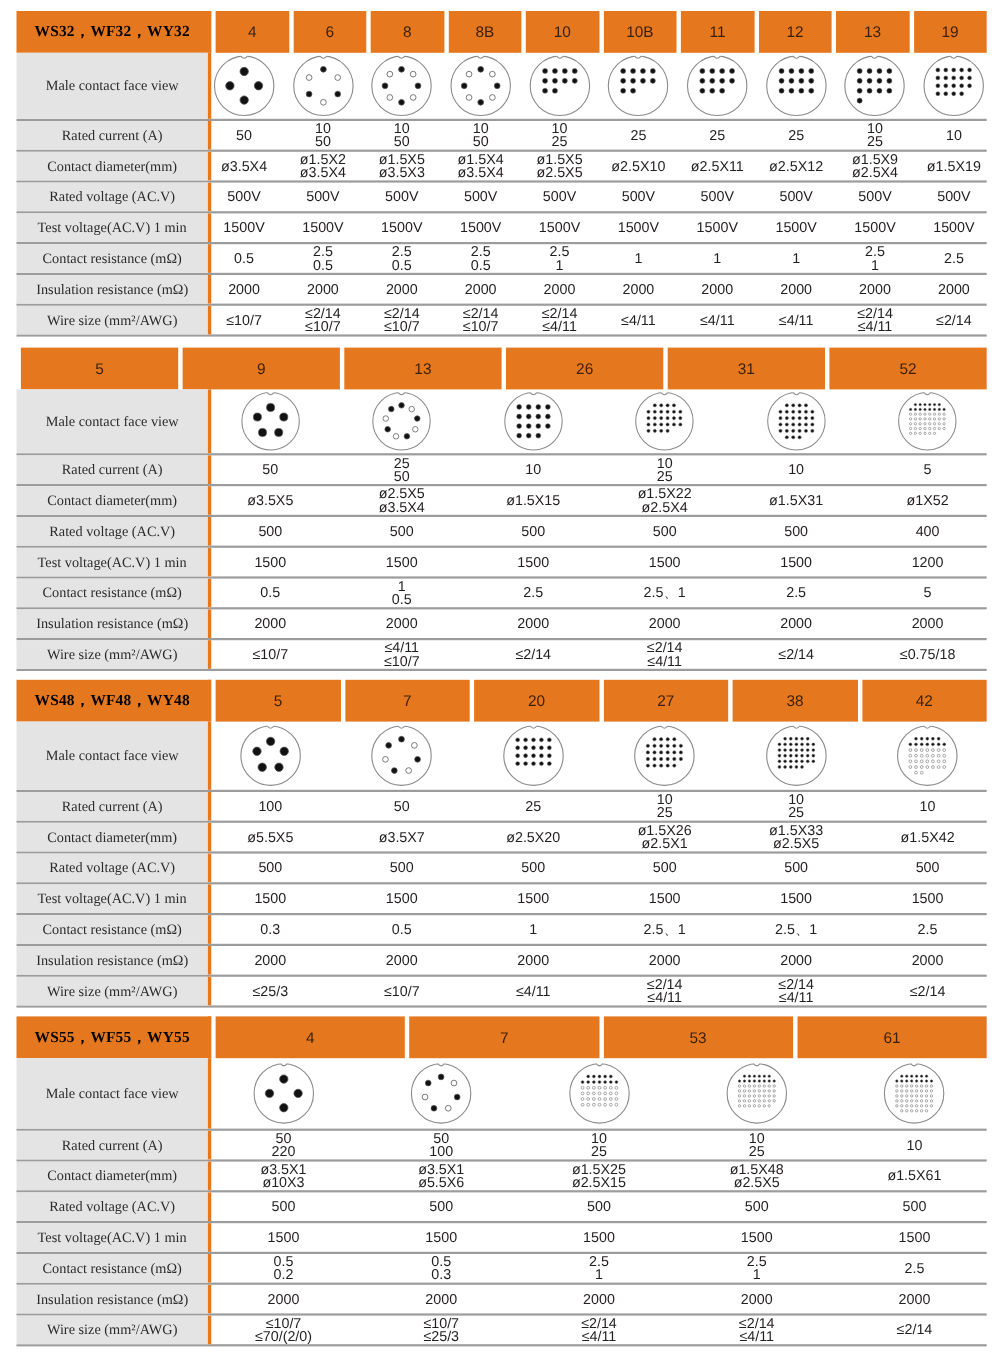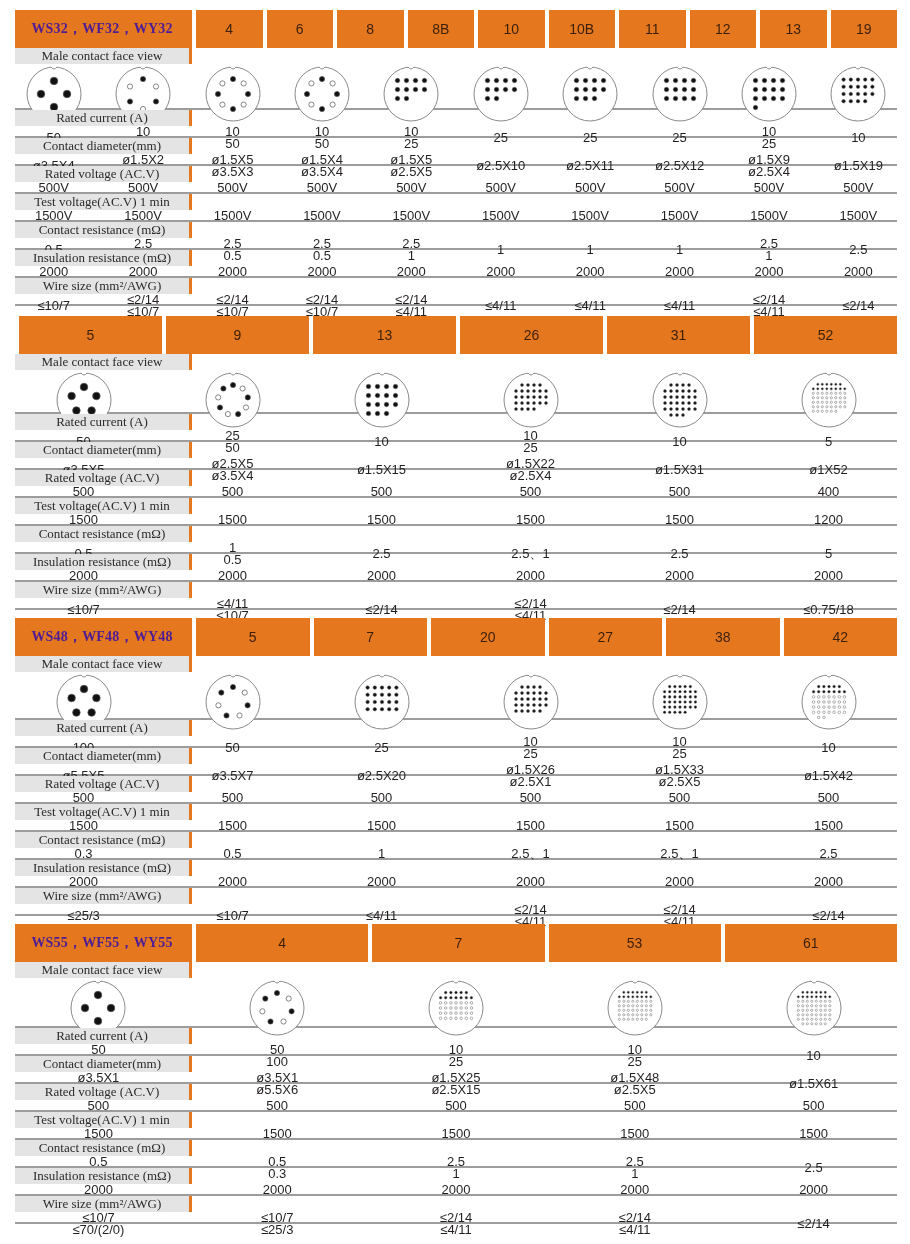--- a/index.html
+++ b/index.html
@@ -1,27 +1,27 @@
 <!DOCTYPE html>
 <html><head>
 <meta charset="utf-8">
 <style>
   html, body { margin: 0; padding: 0; background: #ffffff; }
   body { width: 910px; height: 1244px; position: relative; overflow: hidden;
          font-family: "Liberation Sans", sans-serif; color: #231f20; }
   .section { position: absolute; left: 15px; width: 882px; }
   .hdr { display: flex; height: 38px; }
-  .hdr .model { width: 174px; background: #e5781e; color: #4c1d95;
+  .hdr .model { width: 174px; background: #e5781e; color: #000000;
     font-family: "Liberation Serif", serif; font-weight: bold; font-size: 14px;
     display: flex; align-items: center; justify-content: center; letter-spacing: 0.2px;
     border-right: 3px solid #e5781e; }
   .hdr .cols { flex: 1; display: flex; gap: 4px; padding-left: 4px; }
   .hdr .col { flex: 1; background: #e5781e; color: #3a1f0a; font-size: 14px;
     display: flex; align-items: center; justify-content: center; }
-  .row { display: flex; border-bottom: 2px solid #9c9c9c; box-sizing: border-box; flex-direction: column; }
+  .row { display: flex; border-bottom: 2px solid #9c9c9c; box-sizing: border-box; }
   .row .label { width: 174px; background: #e4e4e4; border-right: 3px solid #e5781e;
     font-family: "Liberation Serif", serif; font-size: 13px; color: #2b2b2b;
     display: flex; align-items: center; justify-content: center; white-space: nowrap; }
   .row .cells { flex: 1; display: flex; gap: 12px; }
   .row .cell { flex: 1; display: flex; flex-direction: column; align-items: center;
     justify-content: center; font-size: 13px; line-height: 12px; color: #231f20; white-space: nowrap; }
   .row.face .cell { justify-content: center; }
   .face-svg { display: block; }
 </style>
 </head>

